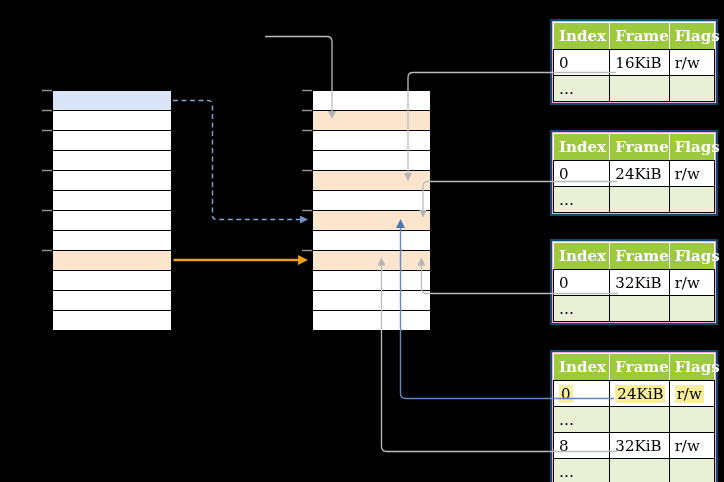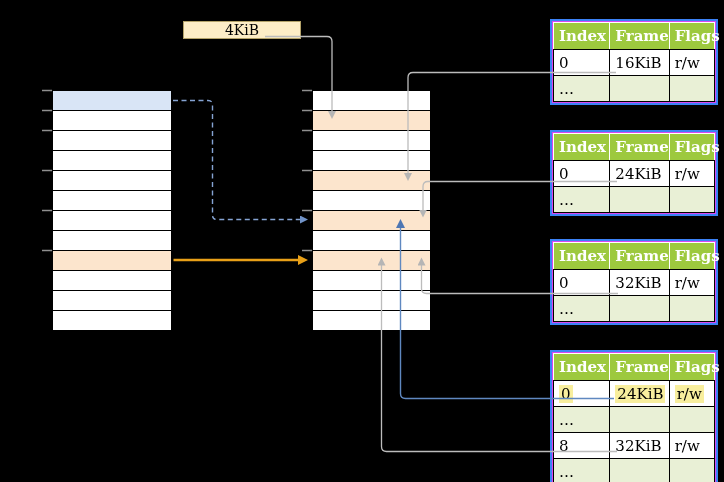--- a/index.html
+++ b/index.html
@@ -10,39 +10,36 @@
   .stack .r{height:19px;background:#fff;border-bottom:1px solid #000;}
   .stack .r:last-child{border-bottom:none;}
   .stack .r.blue{background:#d9e5f6;}
   .stack .r.orange{background:#fce5cd;}
   #left-stack{left:52px;width:118px;}
   #middle-stack{left:312px;width:117px;}
   
   .lbox{position:absolute;left:183px;top:21px;width:116px;height:16px;background:#fdedc6;
         border:1px solid #b3a269;text-align:center;font-size:14px;line-height:16px;color:#000;}
   
-  .pt{position:absolute;left:550px;width:162px;background:#d946ef;border:2px solid #3b82f6;padding:1px;}
+  .pt{position:absolute;left:550px;width:162px;background:#f9a8d4;border:2px solid #0c4a6e;padding:1px;}
   .pt table{border-collapse:collapse;width:100%;table-layout:fixed;}
   .pt th{background:#9dc93e;color:#fff;font-size:15px;font-weight:bold;text-align:left;
          padding:3px 5px;border:1px solid #fff;border-bottom:1px solid #000;height:20px;}
   .pt td{font-size:15px;color:#000;text-align:left;padding:2px 5px;border:1px solid #000;
          height:21px;vertical-align:middle;background:#fff;}
   .pt tr.shade td{background:#e9f0d6;}
   .pt mark{background:#f8ee9d;padding:0 2px;color:#000;}
   #pt1{top:19px;} #pt2{top:130px;} #pt3{top:239px;} #pt4{top:350px;}
   svg.overlay{position:absolute;left:0;top:0;z-index:5;pointer-events:none;}
 </style>
 </head>
 <body>
 
 <div class="canvas">
 
-  <div class="lbox">
-    <span>4KiB</span>
-  </div>
 
   <div class="stack" id="left-stack">
     <div class="r blue"></div>
     <div class="r"></div>
     <div class="r"></div>
     <div class="r"></div>
     <div class="r"></div>
     <div class="r"></div>
     <div class="r"></div>
     <div class="r"></div>

